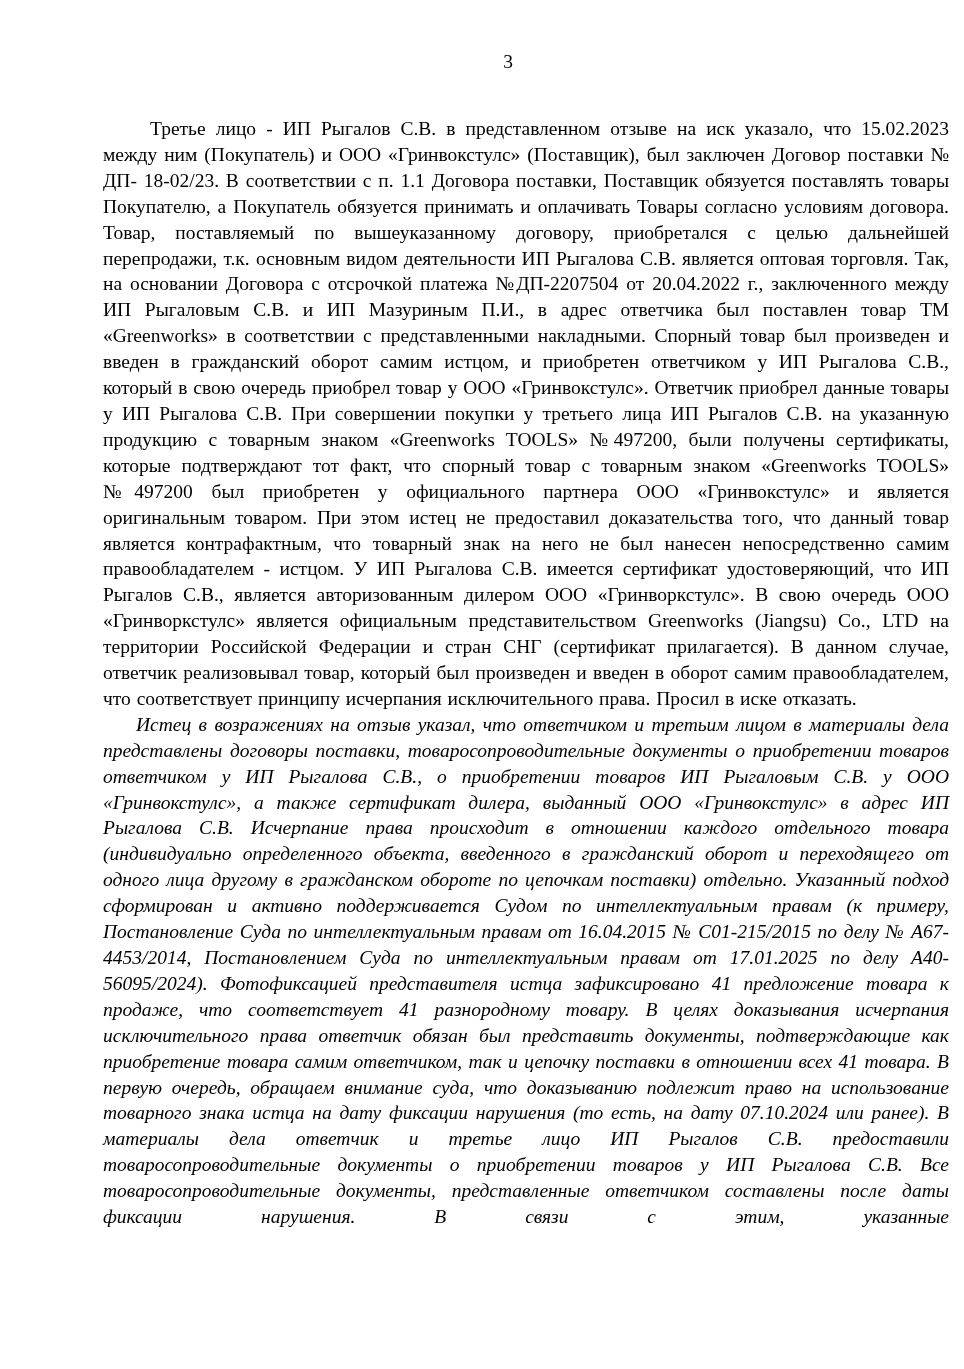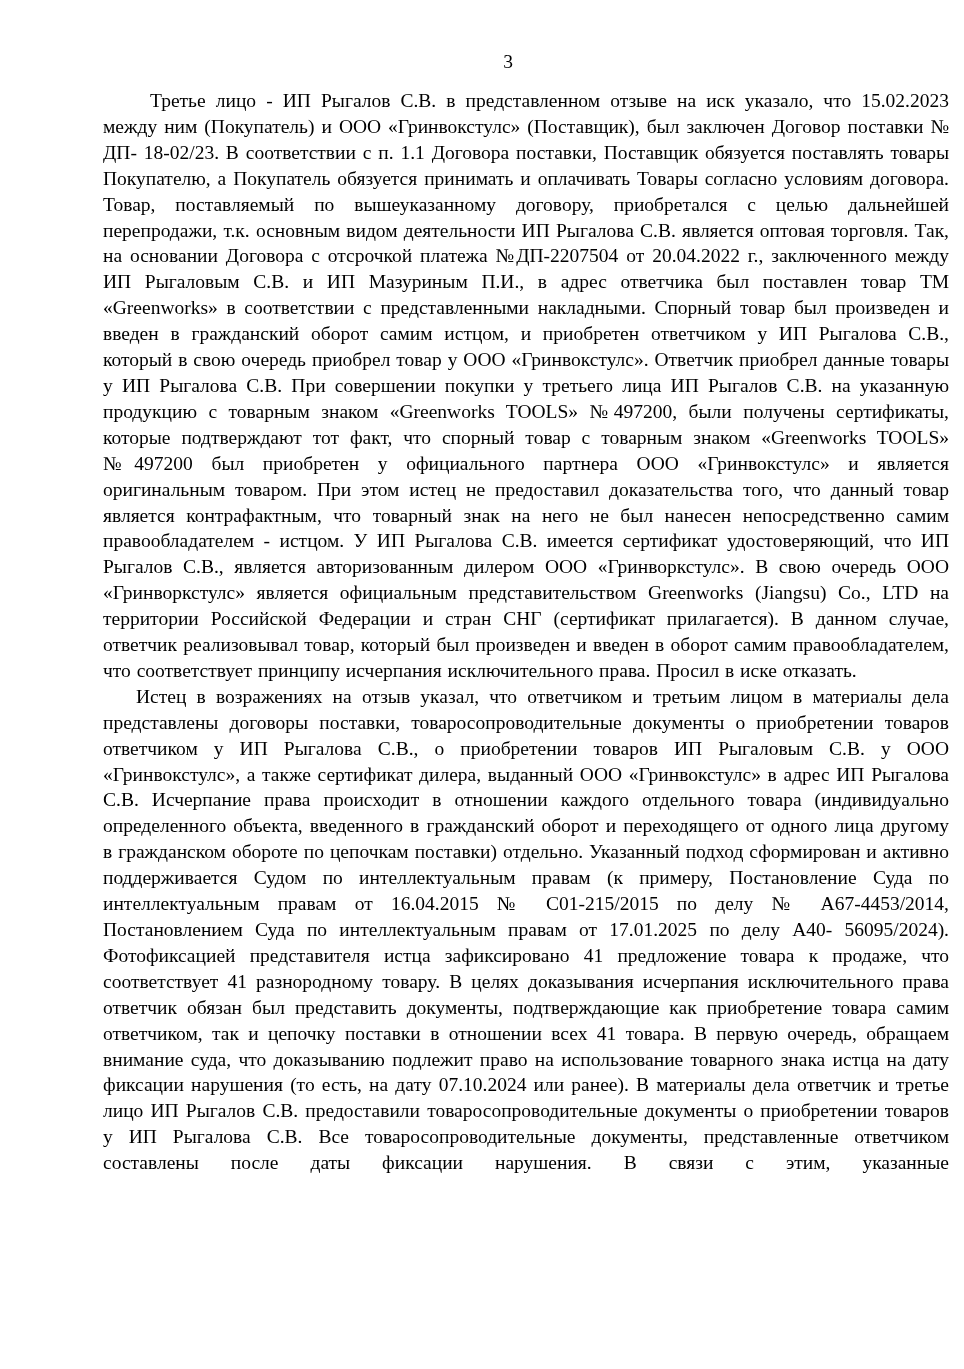--- a/index.html
+++ b/index.html
@@ -21,35 +21,35 @@
     top: 49px;
     left: 103px;
     width: 846px;
     text-align: center;
     text-indent: -36px;
     font-size: 19.5px;
     line-height: 26px;
   }
   .content {
     position: absolute;
-    top: 88px;
+    top: 116px;
     left: 103px;
     width: 846px;
   }
   .para {
     margin: 0;
     font-size: 19.5px;
     line-height: 25.9px;
     text-align: justify;
     word-spacing: 1px;
   }
   .para.indent-lg { text-indent: 47px; }
   .para.indent-sm { text-indent: 33px; }
   
-  .para.justify-last { text-align-last: justify; }
+  .para.justify-last { text-align-last: justify; font-style: italic; }
 </style>
 </head>
 <body>
 
 <div class="doc-page">
   <div class="page-number">3</div>
 
   <div class="content">
     <p class="para indent-lg">Третье лицо - ИП Рыгалов С.В. в представленном отзыве на иск указало, что 15.02.2023 между ним (Покупатель) и ООО «Гринвокстулс» (Поставщик), был заключен Договор поставки № ДП- 18-02/23. В соответствии с п. 1.1 Договора поставки, Поставщик обязуется поставлять товары Покупателю, а Покупатель обязуется принимать и оплачивать Товары согласно условиям договора. Товар, поставляемый по вышеуказанному договору, приобретался с целью дальнейшей перепродажи, т.к. основным видом деятельности ИП Рыгалова С.В. является оптовая торговля. Так, на основании Договора с отсрочкой платежа №ДП-2207504 от 20.04.2022 г., заключенного между ИП Рыгаловым С.В. и ИП Мазуриным П.И., в адрес ответчика был поставлен товар ТМ «Greenworks» в соответствии с представленными накладными. Спорный товар был произведен и введен в гражданский оборот самим истцом, и приобретен ответчиком у ИП Рыгалова С.В., который в свою очередь приобрел товар у ООО «Гринвокстулс». Ответчик приобрел данные товары у ИП Рыгалова С.В. При совершении покупки у третьего лица ИП Рыгалов С.В. на указанную продукцию с товарным знаком «Greenworks TOOLS» №497200, были получены сертификаты, которые подтверждают тот факт, что спорный товар с товарным знаком «Greenworks TOOLS» №497200 был приобретен у официального партнера ООО «Гринвокстулс» и является оригинальным товаром. При этом истец не предоставил доказательства того, что данный товар является контрафактным, что товарный знак на него не был нанесен непосредственно самим правообладателем - истцом. У ИП Рыгалова С.В. имеется сертификат удостоверяющий, что ИП Рыгалов С.В., является авторизованным дилером ООО «Гринворкстулс». В свою очередь ООО «Гринворкстулс» является официальным представительством Greenworks (Jiangsu) Co., LTD на территории Российской Федерации и стран СНГ (сертификат прилагается). В данном случае, ответчик реализовывал товар, который был произведен и введен в оборот самим правообладателем, что соответствует принципу исчерпания исключительного права. Просил в иске отказать.</p>
     <p class="para indent-sm justify-last">Истец в возражениях на отзыв указал, что ответчиком и третьим лицом в материалы дела представлены договоры поставки, товаросопроводительные документы о приобретении товаров ответчиком у ИП Рыгалова С.В., о приобретении товаров ИП Рыгаловым С.В. у ООО «Гринвокстулс», а также сертификат дилера, выданный ООО «Гринвокстулс» в адрес ИП Рыгалова С.В. Исчерпание права происходит в отношении каждого отдельного товара (индивидуально определенного объекта, введенного в гражданский оборот и переходящего от одного лица другому в гражданском обороте по цепочкам поставки) отдельно. Указанный подход сформирован и активно поддерживается Судом по интеллектуальным правам (к примеру, Постановление Суда по интеллектуальным правам от 16.04.2015 № С01-215/2015 по делу № А67-4453/2014, Постановлением Суда по интеллектуальным правам от 17.01.2025 по делу А40- 56095/2024). Фотофиксацией представителя истца зафиксировано 41 предложение товара к продаже, что соответствует 41 разнородному товару. В целях доказывания исчерпания исключительного права ответчик обязан был представить документы, подтверждающие как приобретение товара самим ответчиком, так и цепочку поставки в отношении всех 41 товара. В первую очередь, обращаем внимание суда, что доказыванию подлежит право на использование товарного знака истца на дату фиксации нарушения (то есть, на дату 07.10.2024 или ранее). В материалы дела ответчик и третье лицо ИП Рыгалов С.В. предоставили товаросопроводительные документы о приобретении товаров у ИП Рыгалова С.В. Все товаросопроводительные документы, представленные ответчиком составлены после даты фиксации нарушения. В связи с этим, указанные</p>

